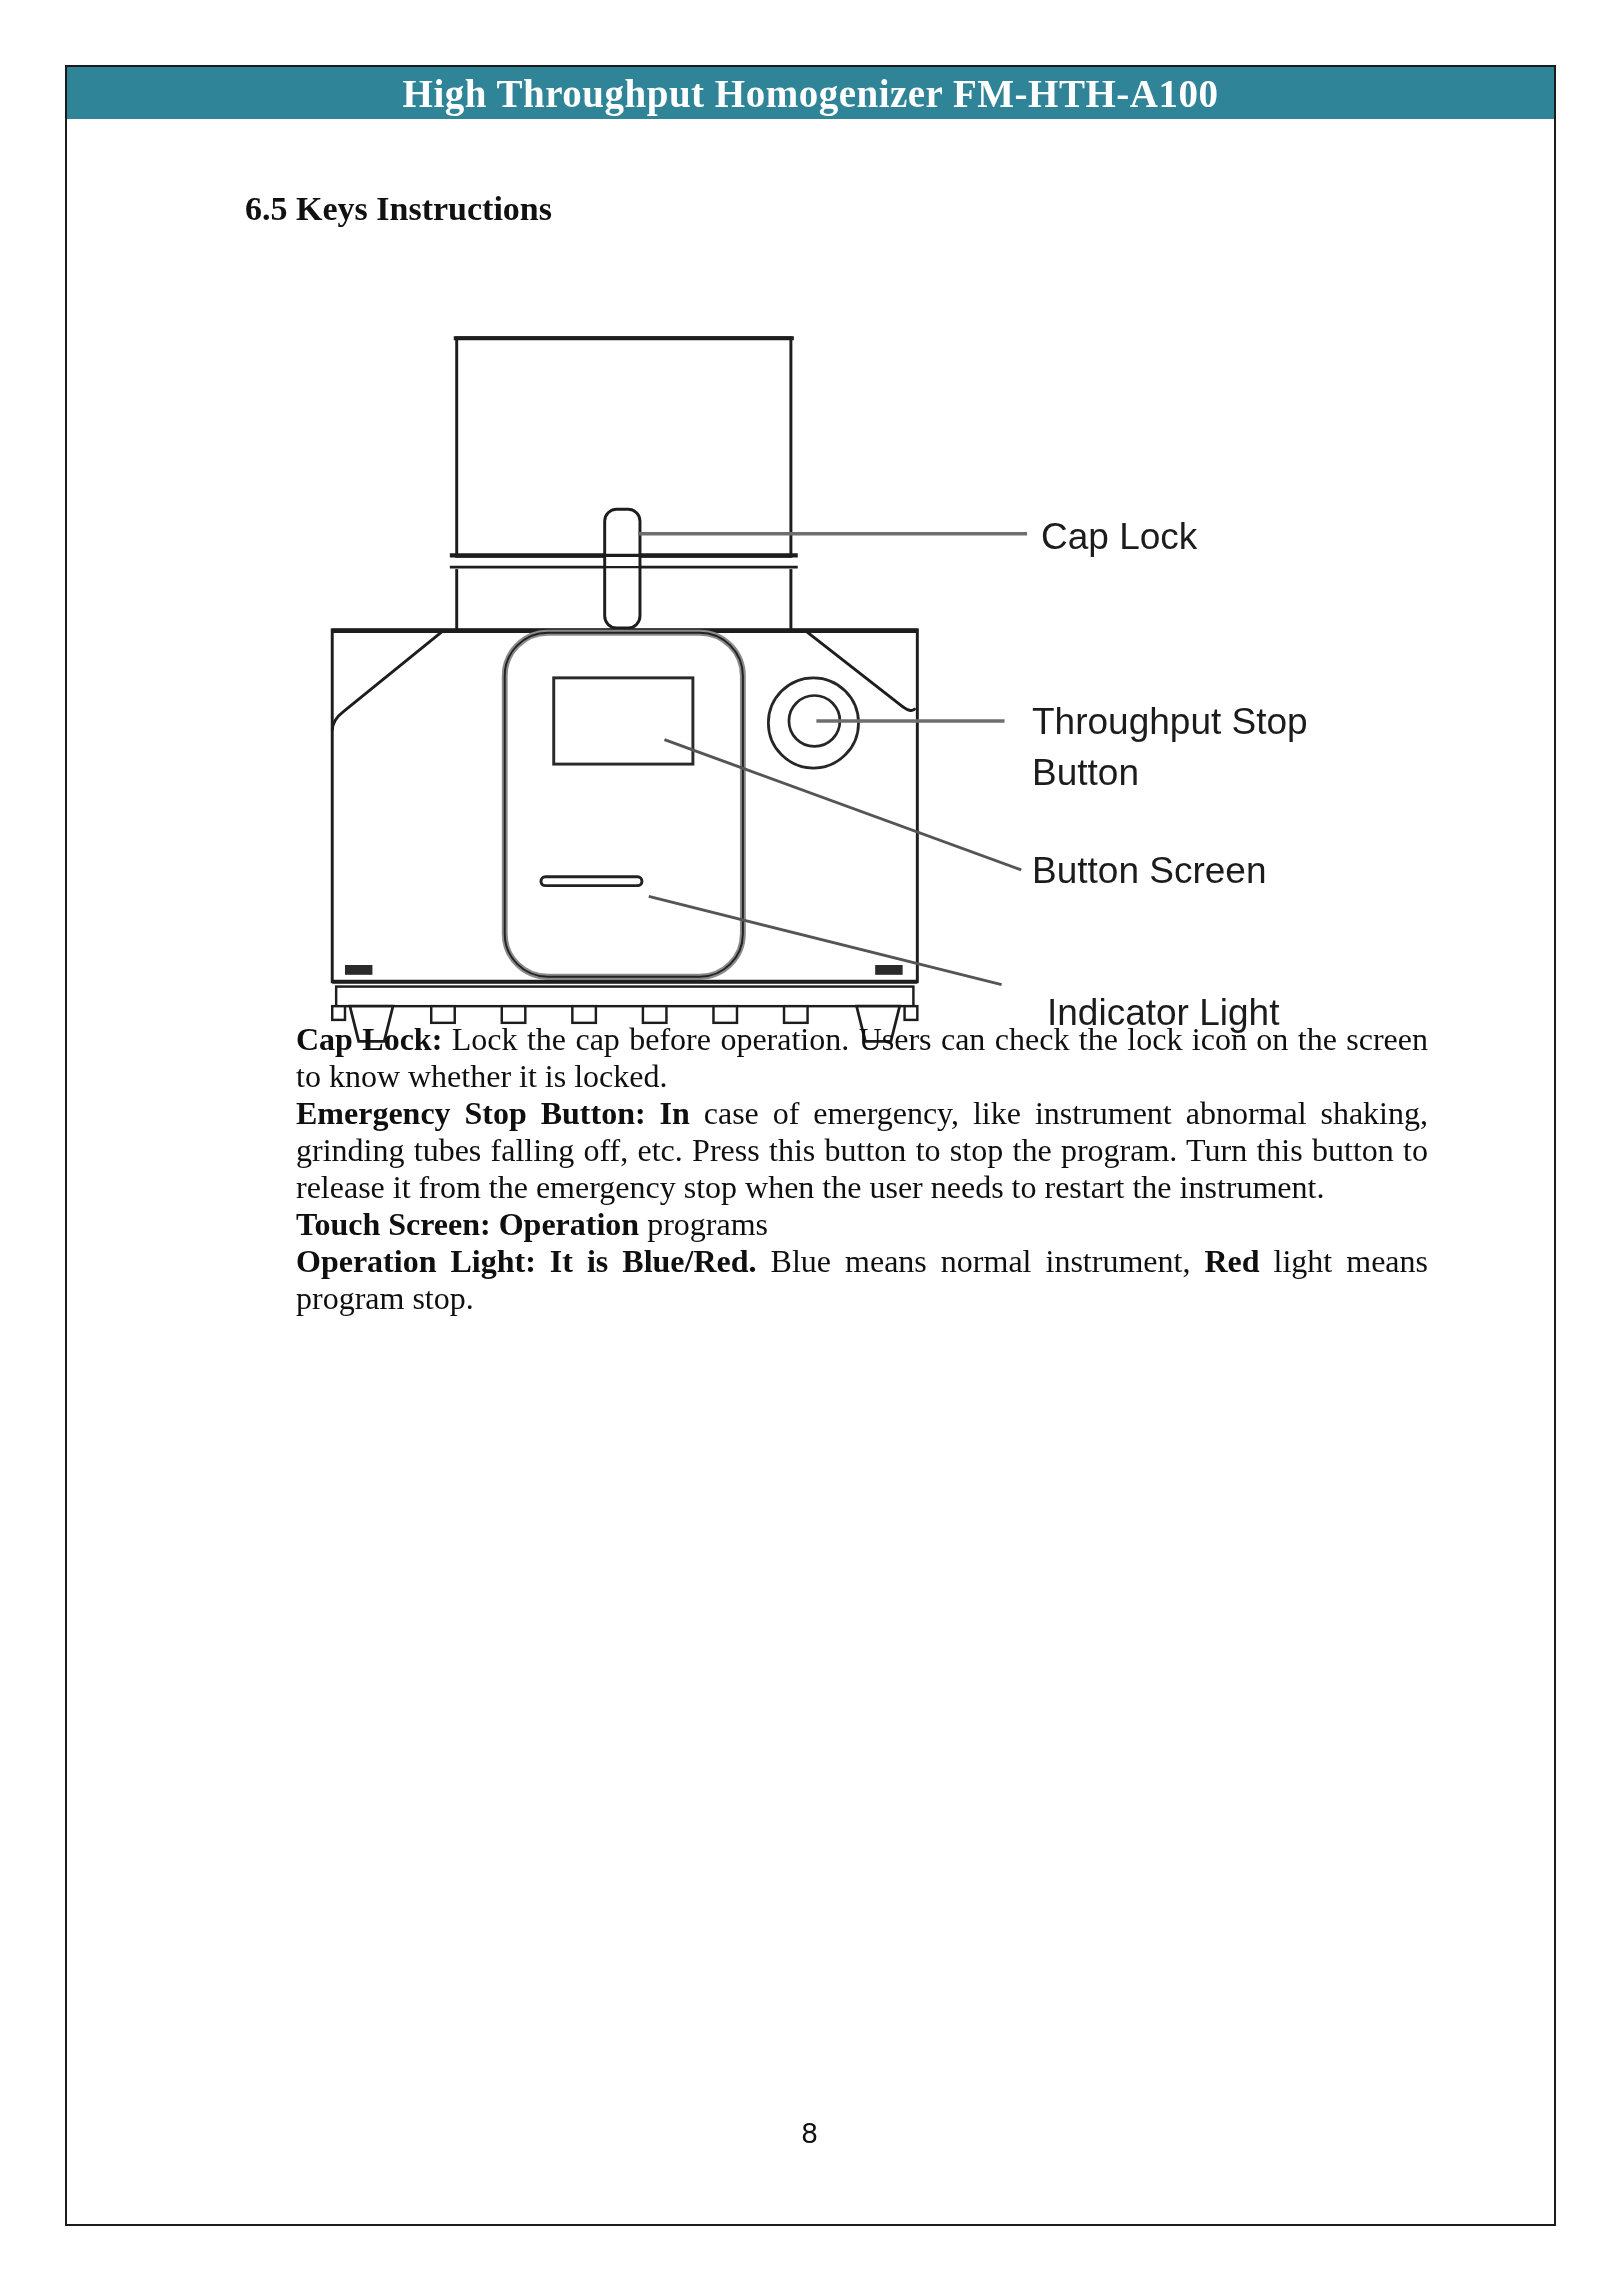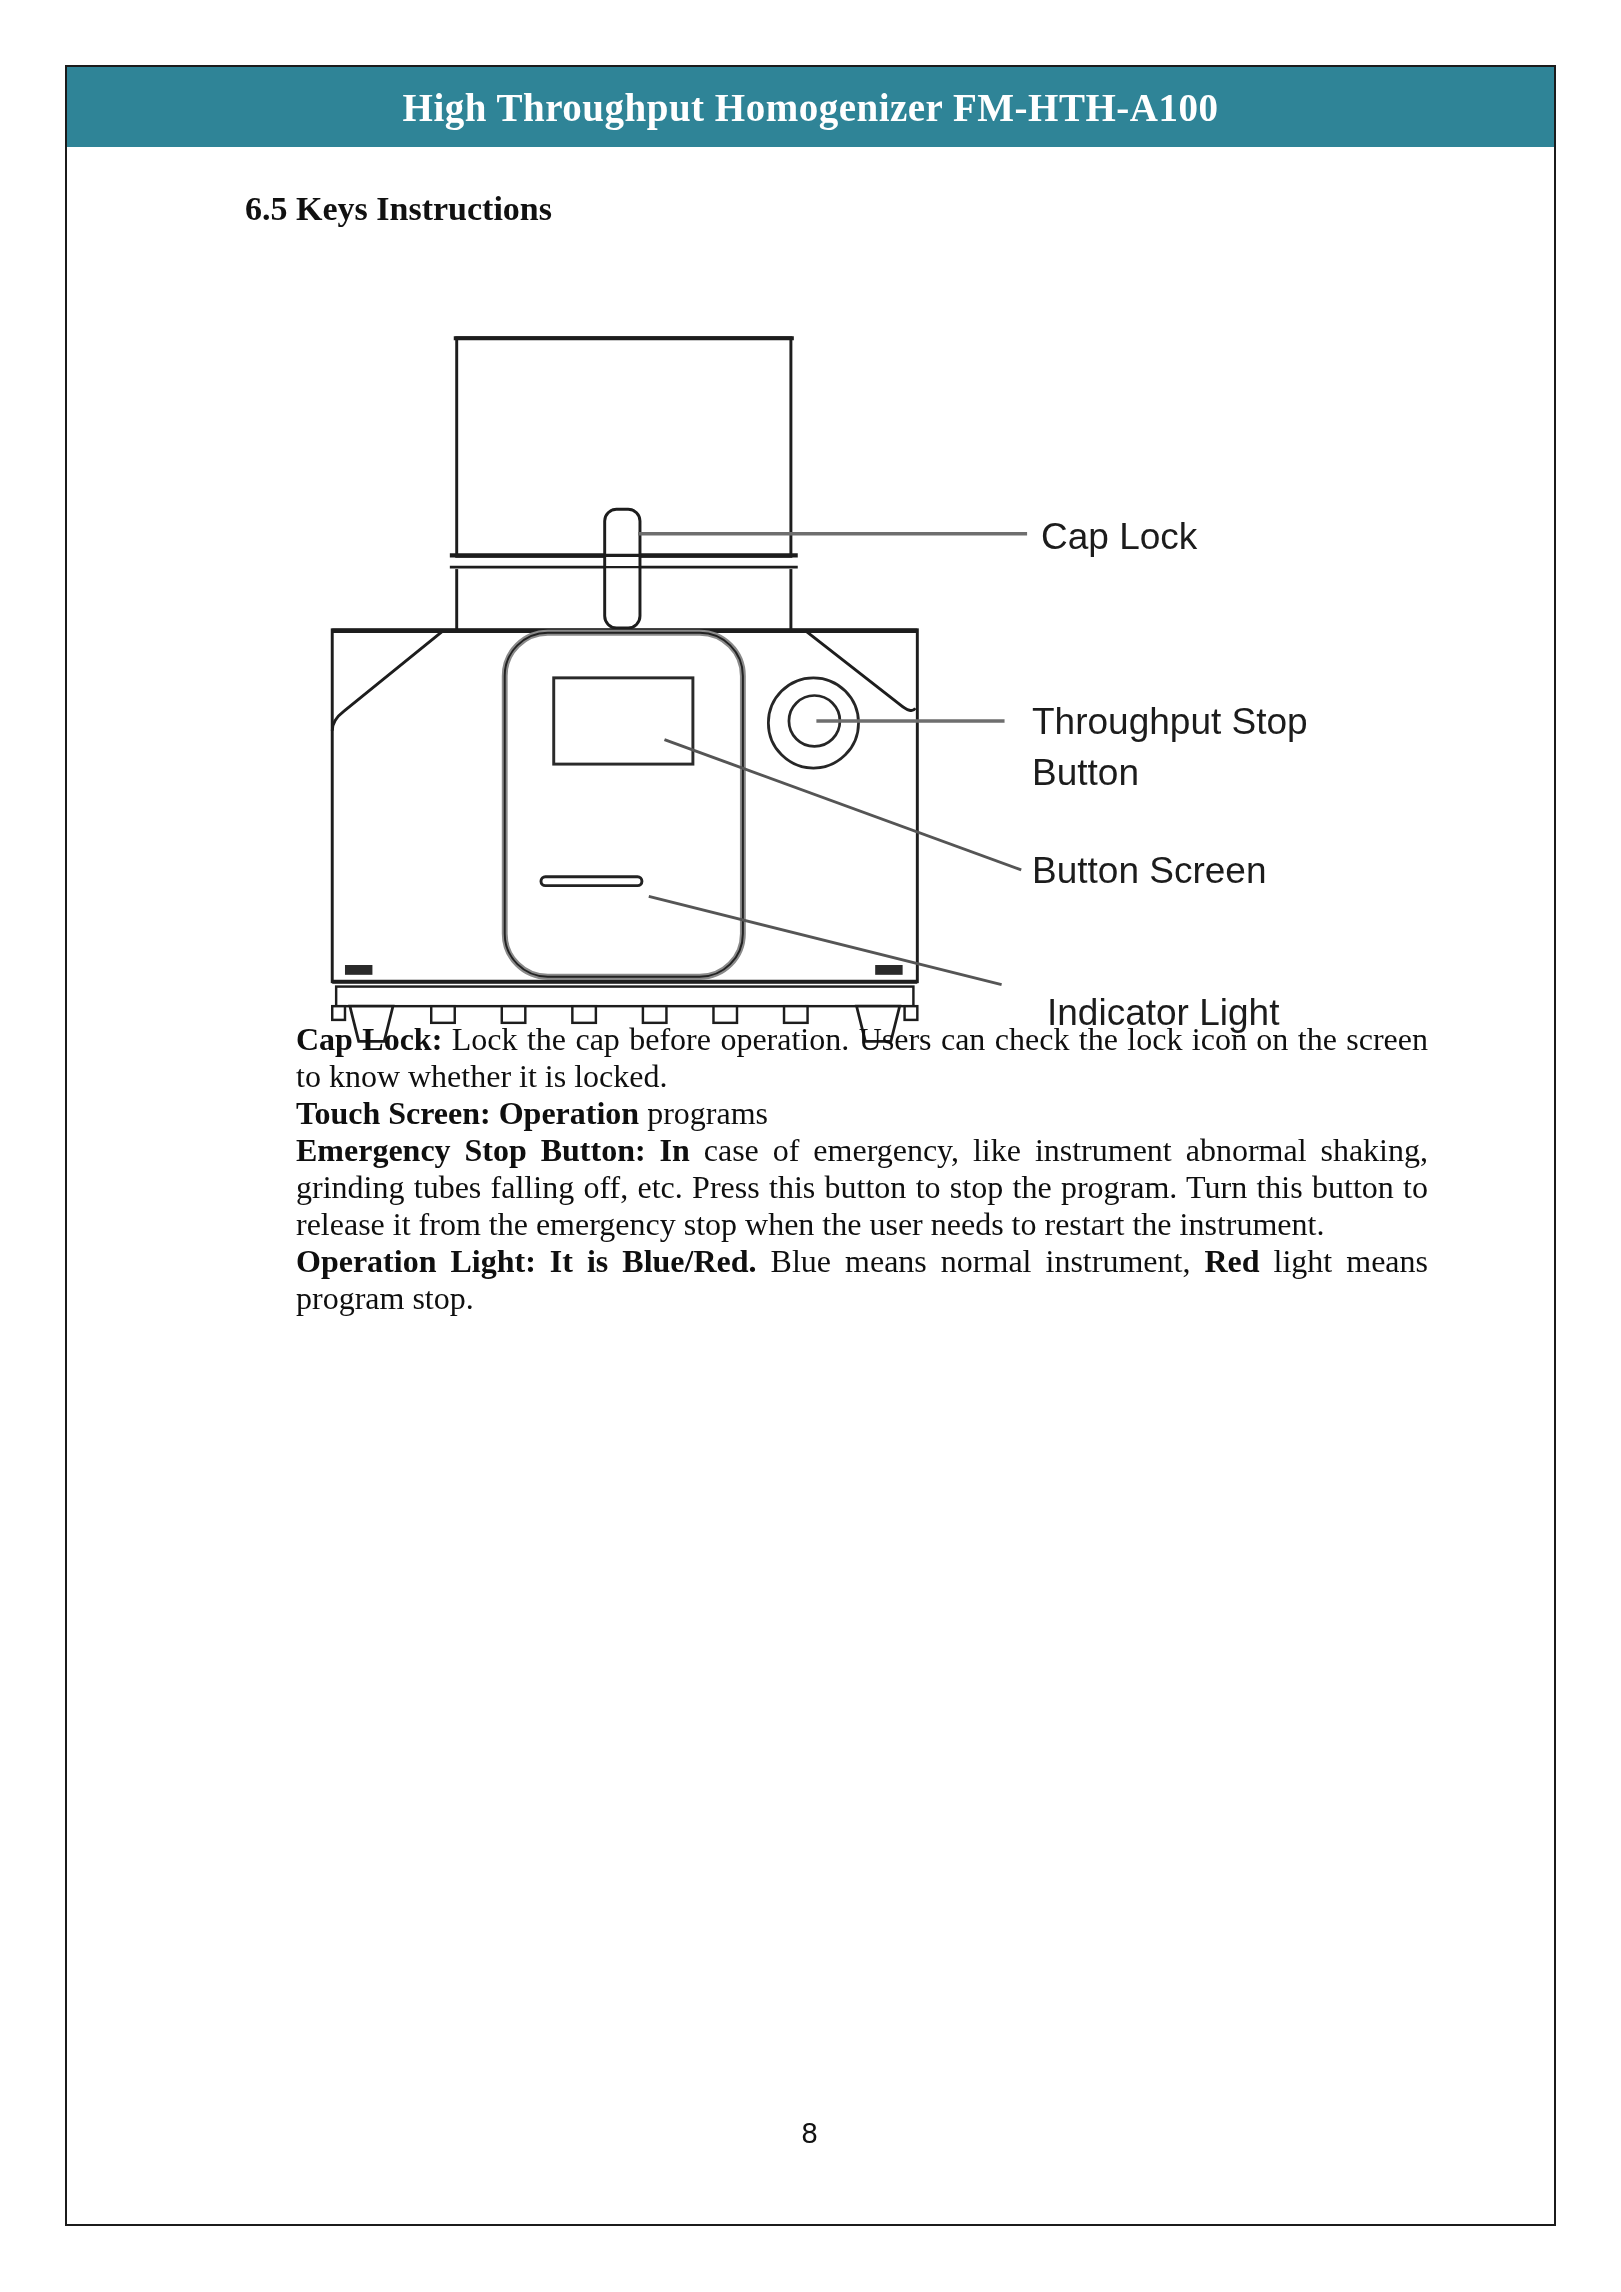--- a/index.html
+++ b/index.html
@@ -13,21 +13,21 @@
   .border-frame{
     position:absolute;
     left:65px;top:65px;
     width:1487px;height:2157px;
     border:2px solid #1b1b1b;
     background:#ffffff;
   }
   .header-bar{
     position:absolute;
     left:67px;top:67px;
-    width:1487px;height:80px;
+    width:1487px;height:52px;
     background:#2F8497;
     display:flex;align-items:center;justify-content:center;
   }
   .header-title{
     color:#ffffff;
     font-family:"Liberation Serif", serif;
     font-weight:bold;
     font-size:39px;
     letter-spacing:0.5px;
     white-space:nowrap;
@@ -163,21 +163,21 @@
     <div>Throughput Stop</div>
     <div>Button</div>
   </div>
 
   <div class="diagram-label label-touch-screen">Button Screen</div>
 
   <div class="diagram-label label-indicator-light">Indicator Light</div>
 
   <div class="body-text" id="body-text">
       <p><span class="b">Cap Lock: </span><span>Lock the cap before operation. Users can check the lock icon on the screen to know whether it is locked.</span></p>
+      <p><span class="b">Emergency Stop Button: In </span><span>case of emergency, like instrument abnormal shaking, grinding tubes falling off, etc.  Press this button to stop the program.  Turn this button to release it from the emergency stop when the user needs to restart the instrument.</span></p>
       <p><span class="b">Touch Screen: Operation </span><span>programs</span></p>
-      <p><span class="b">Emergency Stop Button: In </span><span>case of emergency, like instrument abnormal shaking, grinding tubes falling off, etc.  Press this button to stop the program.  Turn this button to release it from the emergency stop when the user needs to restart the instrument.</span></p>
       <p><span class="b">Operation Light: It is Blue/Red. </span><span>Blue means normal instrument, </span><span class="b">Red</span><span> light means program stop.</span></p>
     </div>
 
   <div class="page-number">8</div>
 
 </div>
 
 
 </body></html>

